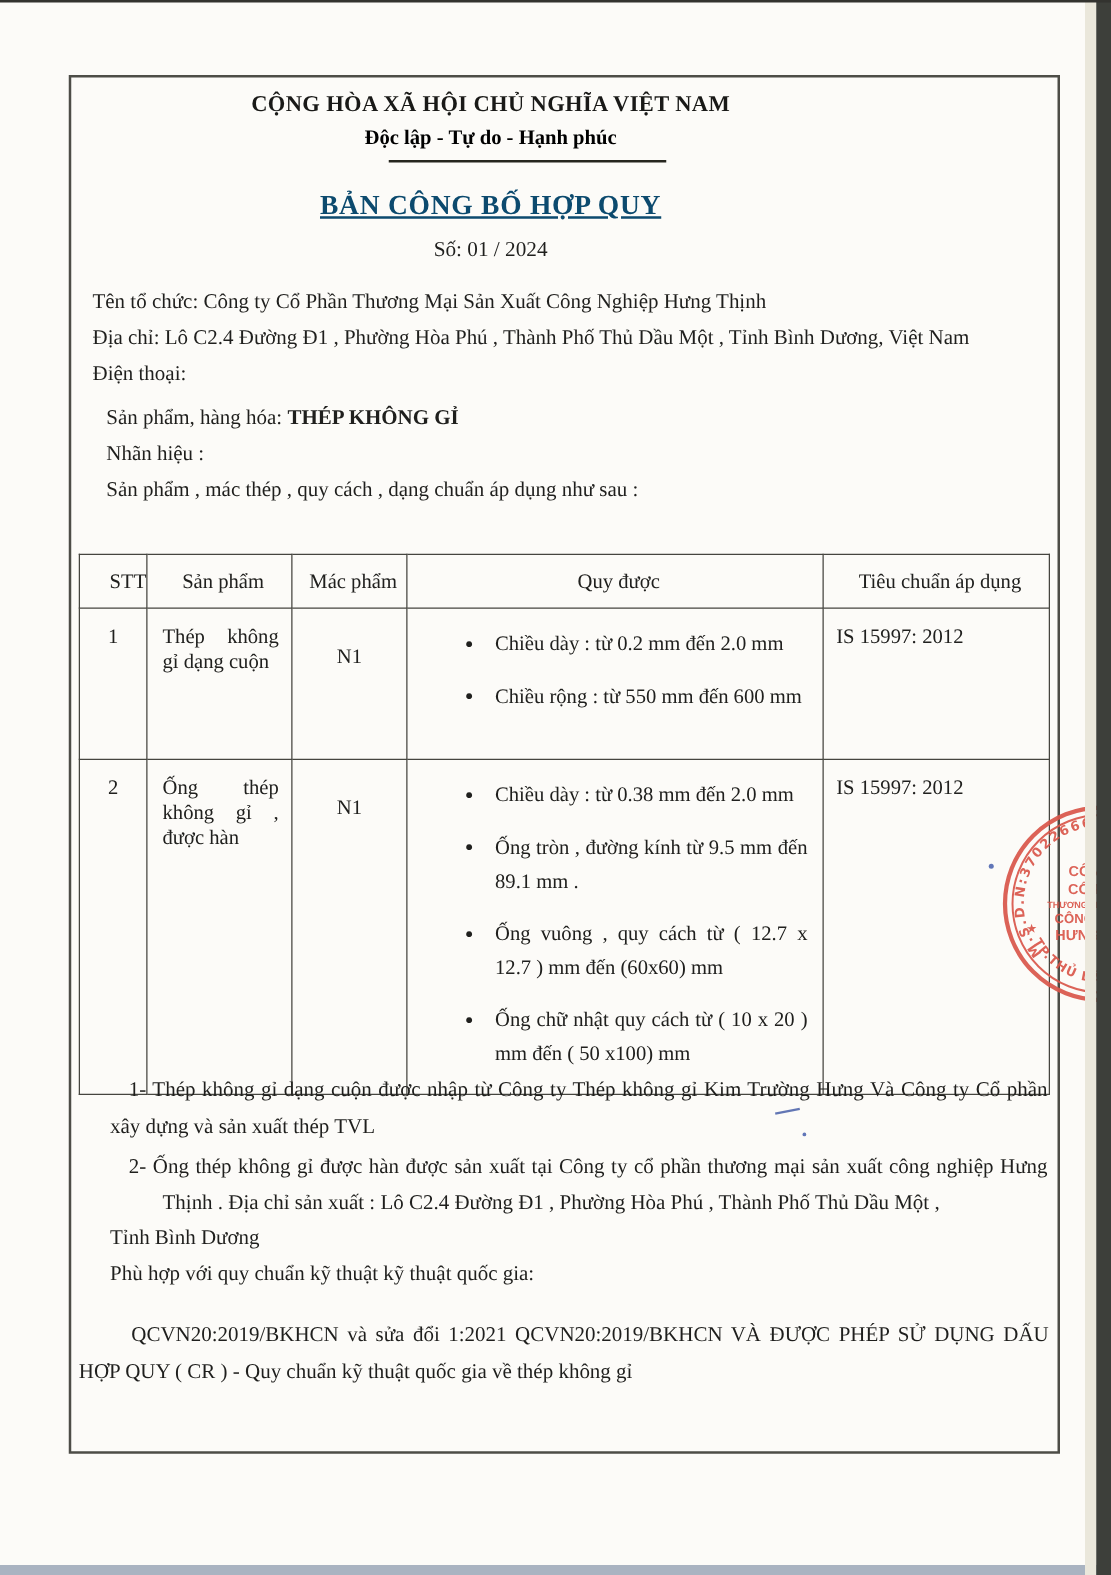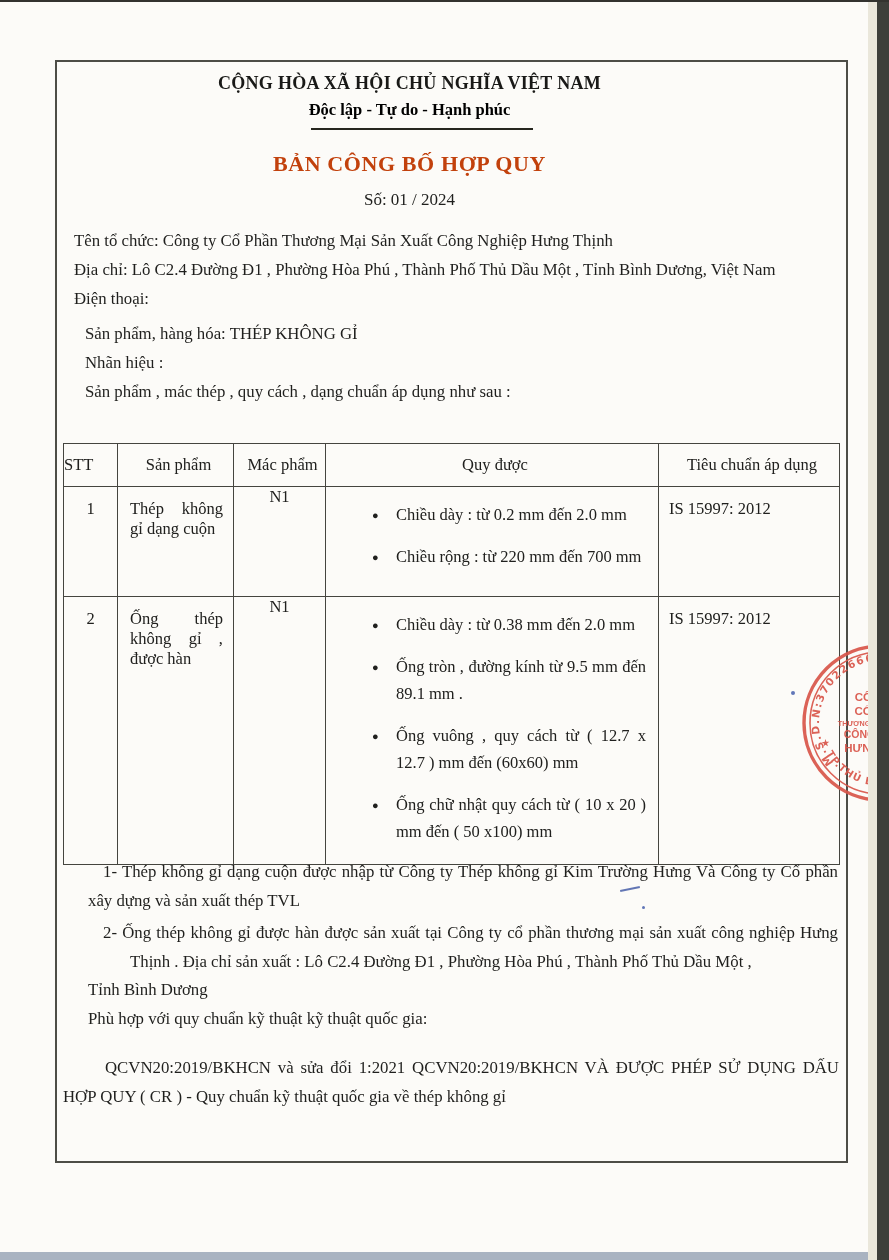--- a/index.html
+++ b/index.html
@@ -12,46 +12,46 @@
   .top-edge   { position:absolute; left:0; top:0; width:100%; height:2px; background:#33332f; z-index:11; }
   .right-strip{ position:absolute; top:0; right:12px; width:9px; height:100%; background:#eae7db; z-index:10; }
   .right-band { position:absolute; top:0; right:0; width:12px; height:100%; background:#3d3f3a; z-index:10; }
   .bottom-band{ position:absolute; left:0; bottom:0; width:100%; height:8px; background:#a9b3c1; z-index:9; }
 
   .doc-border {
     position:absolute; left:55px; top:60px; width:789px; height:1099px;
     border:2px solid #4d4d47; background:transparent; z-index:1;
   }
 
-  .centered { position:absolute; left:72px; width:675px; text-align:center; }
+  .centered { position:absolute; left:55px; width:675px; text-align:center; }
   .nat-country { top:73px;  font-size:18px;   font-weight:bold; letter-spacing:.3px; color:#191917; }
   .nat-motto   { top:100px; font-size:16.5px; font-weight:bold; color:#000000; }
   .motto-underline { position:absolute; left:311px; top:128px; width:222px; height:2px; background:#26261f; }
-  .doc-title   { top:151px; font-size:22px;   font-weight:bold; letter-spacing:.6px; color:#c2410c; }
+  .doc-title   { top:151px; font-size:22px;   font-weight:bold; letter-spacing:.6px; color:#0c4a6e;text-decoration:underline; }
   .doc-number  { top:190px; font-size:17px; }
 
   .info { position:absolute; left:74px; top:226px; width:762px; font-size:16.8px; line-height:29px; z-index:2; }
   .info p { margin:0; }
   .info .just { text-align:justify; }
   .indented { padding-left:11px; }
   .gap-top { margin-top:6px !important; }
-  .bold { font-weight:normal; }
+  .bold { font-weight:bold; }
 
   table.spec {
     position:absolute; left:63px; top:443px; width:776px; z-index:2;
     border-collapse:collapse; font-size:16.5px; color:#20201e;
     table-layout:fixed;
   }
   .spec th, .spec td { border:1.7px solid #45453f; font-weight:normal; vertical-align:top; }
   .spec th { height:42px; vertical-align:middle; text-align:center; padding:0 6px 0 12px; }
-  .spec th.c-stt { text-align:left; padding:0; }
+  .spec th.c-stt { text-align:right; padding:0; }
   .col-stt{width:54px} .col-sp{width:116px} .col-mt{width:92px} .col-qc{width:333px} .col-tc{width:181px}
   .cell-stt { text-align:center; padding-top:12px; }
   .cell-sp  { padding:12px 10px 0 12px; text-align:justify; }
-  .cell-mt  { text-align:center; padding-top:0; }
+  .cell-mt  { text-align:center; padding-top:28px; }
   .cell-qc  { padding:14px 12px 4px 8px; }
   .cell-tc  { padding:12px 6px 0 10px; }
   .row-1 td { height:91px; }
   .row-2 td { height:236px; }
   .bullet { position:relative; padding-left:62px; margin:0 0 15px 0; text-align:justify; line-height:27px; }
   .bullet::before { content:"●"; position:absolute; left:38px; top:1px; font-size:11px; }
 
   .notes { position:absolute; left:88px; top:858px; width:750px; font-size:16.8px; line-height:28.5px; z-index:2; }
   .notes p { margin:0; }
   .note-1 { text-align:justify; text-indent:15px; }
@@ -104,21 +104,21 @@
       <th>Mác phẩm</th>
       <th>Quy được</th>
       <th>Tiêu chuẩn áp dụng</th>
     </tr>
     <tr class="row-1">
       <td class="cell-stt">1</td>
       <td class="cell-sp">Thép không gỉ dạng cuộn</td>
       <td class="cell-mt">N1</td>
       <td class="cell-qc">
         <div class="bullet">Chiều dày : từ 0.2 mm đến 2.0 mm</div>
-        <div class="bullet">Chiều rộng : từ 220 mm đến 700 mm</div>
+        <div class="bullet">Chiều rộng : từ 550 mm đến 600 mm</div>
       </td>
       <td class="cell-tc">IS 15997: 2012</td>
     </tr>
     <tr class="row-2">
       <td class="cell-stt">2</td>
       <td class="cell-sp">Ống thép không gỉ , được hàn</td>
       <td class="cell-mt">N1</td>
       <td class="cell-qc">
         <div class="bullet">Chiều dày : từ 0.38 mm đến 2.0 mm</div>
         <div class="bullet">Ống tròn , đường kính từ 9.5 mm đến 89.1 mm .</div>

